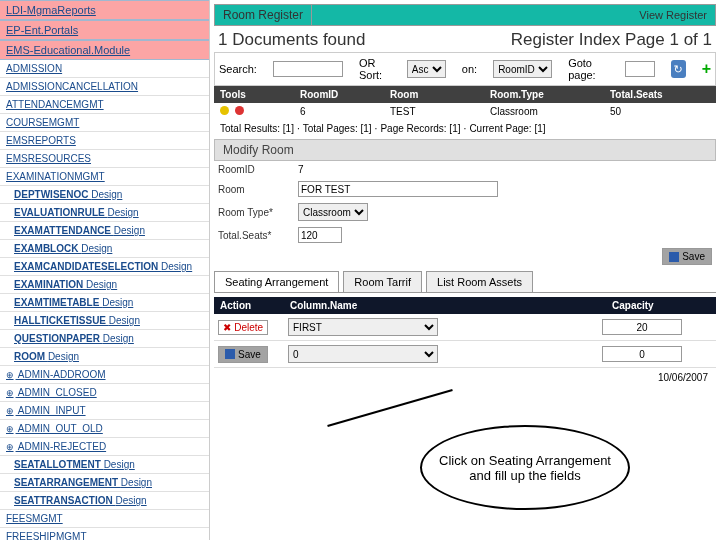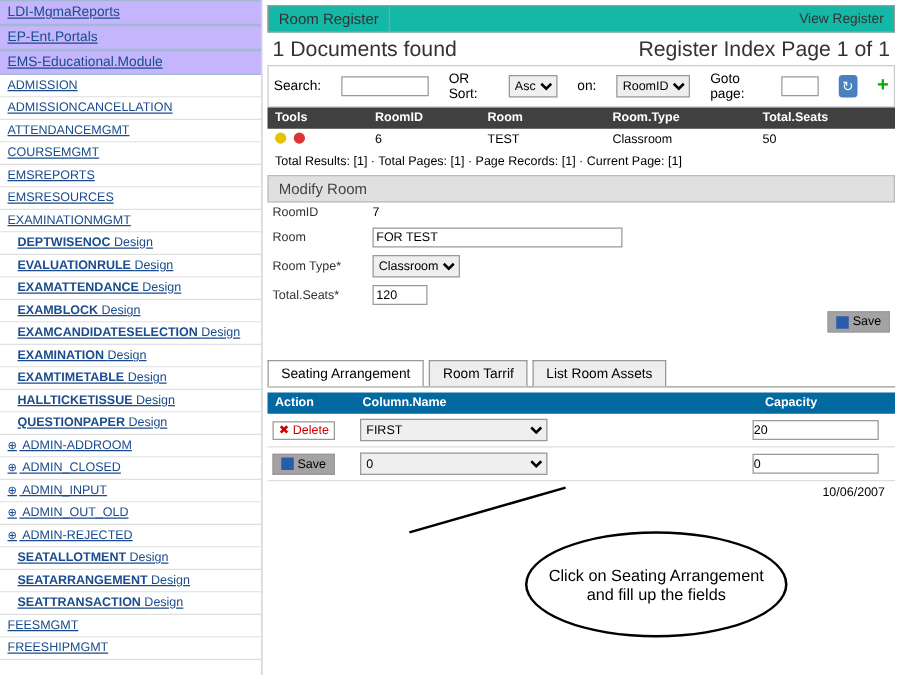--- a/index.html
+++ b/index.html
@@ -1,19 +1,19 @@
 <!DOCTYPE html>
 <html><head>
 <meta charset="utf-8">
 <style>
 * { box-sizing: border-box; margin: 0; padding: 0; }
 body { font-family: Arial, sans-serif; font-size: 11px; background: #fff; width: 720px; height: 540px; overflow: hidden; position: relative; }
 .container { display: flex; height: 100%; }
 .sidebar { width: 210px; background: #fff; border-right: 1px solid #ccc; overflow-y: auto; }
-.sidebar-header { background: #c4b5fd; padding: 3px 6px; font-size: 11px; color: #1a4b8c; border: 1px solid #a0b8d0; border-left: none; border-right: none; text-decoration: underline; cursor: pointer; }
+.sidebar-header { background: #fca5a5; padding: 3px 6px; font-size: 11px; color: #1a4b8c; border: 1px solid #a0b8d0; border-left: none; border-right: none; text-decoration: underline; cursor: pointer; }
 .sidebar-item { padding: 3px 6px; font-size: 10px; color: #1a4b8c; border-bottom: 1px solid #e0e0e0; text-decoration: underline; cursor: pointer; background: #fff; }
 .sidebar-item.sub { padding-left: 14px; font-weight: bold; }
 .sidebar-item .design { font-weight: normal; }
 .main { flex: 1; padding: 4px; overflow: hidden; }
 .tree-icon { color: #1a4b8c; font-size: 9px; margin-right: 2px; text-decoration: none; }
 .header-bar { display: flex; align-items: center; background: #14b8a6; border: 1px solid #999; margin-bottom: 2px; }
 .header-bar .title { flex: 0 0 auto; padding: 3px 8px; font-size: 12px; color: #333; border-right: 1px solid #999; }
 .header-bar .spacer { flex: 1; }
 .header-bar .right { padding: 3px 8px; font-size: 11px; color: #333; }
 .subheader { display: flex; justify-content: space-between; padding: 2px 4px; font-size: 17px; color: #333; }
@@ -37,32 +37,32 @@
 .pager { font-size: 10px; padding: 3px 6px; }
 .modify-bar { background: #e0e0e0; border: 1px solid #bbb; padding: 3px 8px; font-size: 12px; color: #444; margin-top: 2px; }
 .form-row { display: flex; align-items: center; padding: 3px 4px; font-size: 10px; }
 .form-row label { width: 80px; color: #333; }
 .form-row .val { }
 .form-row input[type=text] { width: 200px; height: 16px; border: 1px solid #999; font-size: 10px; padding: 0 2px; }
 .form-row input.short { width: 44px; }
 .form-row select { height: 18px; font-size: 10px; border: 1px solid #999; }
 .save-btn { float: right; display: inline-flex; align-items: center; gap: 3px; background: #a3a3a3; border: 1px solid #999; padding: 2px 6px; font-size: 10px; cursor: pointer; margin: 2px 4px; }
 .save-btn .disk { width: 10px; height: 10px; background: #2b5bab; display: inline-block; }
-.tabs { display: flex; margin-top: 20px; border-bottom: 1px solid #999; }
+.tabs { display: flex; margin-top: 4px; border-bottom: 1px solid #999; }
 .tab { padding: 4px 10px; font-size: 11px; border: 1px solid #999; border-bottom: none; margin-right: 4px; background: #eee; cursor: pointer; }
 .tab.active { background: #fff; }
-.action-head { display: flex; background: #0369a1; color: #fff; font-size: 10px; font-weight: bold; margin-top: 4px; }
+.action-head { display: flex; background: #0f172a; color: #fff; font-size: 10px; font-weight: bold; margin-top: 4px; }
 .action-head div { padding: 3px 6px; }
 .act-col1 { width: 70px; }
 .act-col2 { flex: 1; }
 .act-col3 { width: 110px; }
 .action-row { display: flex; align-items: center; padding: 4px; font-size: 10px; border-bottom: 1px solid #ddd; }
 .action-row .del { background: #fff; border: 1px solid #999; padding: 1px 4px; color: #c00; font-size: 10px; cursor: pointer; }
 .action-row select { height: 18px; font-size: 10px; border: 1px solid #999; width: 150px; }
-.action-row input.cap { width: 101px; height: 16px; border: 1px solid #999; font-size: 10px; }
+.action-row input.cap { width: 80px; height: 16px; border: 1px solid #999; font-size: 10px; text-align: center; }
 .date-stamp { text-align: right; padding: 4px 8px; font-size: 10px; }
 .callout { position: absolute; bottom: 30px; right: 90px; }
 .callout-oval { border: 2px solid #000; border-radius: 50%; width: 210px; height: 85px; display: flex; align-items: center; justify-content: center; text-align: center; font-size: 13px; padding: 12px 16px; background: #fff; }
 .callout-line { position: absolute; width: 130px; height: 2px; background: #000; top: -18px; left: -95px; transform: rotate(-16deg); }
 .clearfix::after { content: ""; display: block; clear: both; }
 </style>
 </head>
 <body>
 
 <div class="container">
@@ -80,20 +80,21 @@
         <div class="sidebar-item">EXAMINATIONMGMT</div>
         <div class="sidebar-item sub">DEPTWISENOC <span class="design">Design</span></div>
         <div class="sidebar-item sub">EVALUATIONRULE <span class="design">Design</span></div>
         <div class="sidebar-item sub">EXAMATTENDANCE <span class="design">Design</span></div>
         <div class="sidebar-item sub">EXAMBLOCK <span class="design">Design</span></div>
         <div class="sidebar-item sub">EXAMCANDIDATESELECTION <span class="design">Design</span></div>
         <div class="sidebar-item sub">EXAMINATION <span class="design">Design</span></div>
         <div class="sidebar-item sub">EXAMTIMETABLE <span class="design">Design</span></div>
         <div class="sidebar-item sub">HALLTICKETISSUE <span class="design">Design</span></div>
         <div class="sidebar-item sub">QUESTIONPAPER <span class="design">Design</span></div>
+        <div class="sidebar-item sub">ROOM <span class="design">Design</span></div>
         <div class="sidebar-item"><span class="tree-icon">⊕</span> ADMIN-ADDROOM</div>
         <div class="sidebar-item"><span class="tree-icon">⊕</span> ADMIN_CLOSED</div>
         <div class="sidebar-item"><span class="tree-icon">⊕</span> ADMIN_INPUT</div>
         <div class="sidebar-item"><span class="tree-icon">⊕</span> ADMIN_OUT_OLD</div>
         <div class="sidebar-item"><span class="tree-icon">⊕</span> ADMIN-REJECTED</div>
         <div class="sidebar-item sub">SEATALLOTMENT <span class="design">Design</span></div>
         <div class="sidebar-item sub">SEATARRANGEMENT <span class="design">Design</span></div>
         <div class="sidebar-item sub">SEATTRANSACTION <span class="design">Design</span></div>
         <div class="sidebar-item">FEESMGMT</div>
         <div class="sidebar-item">FREESHIPMGMT</div>

